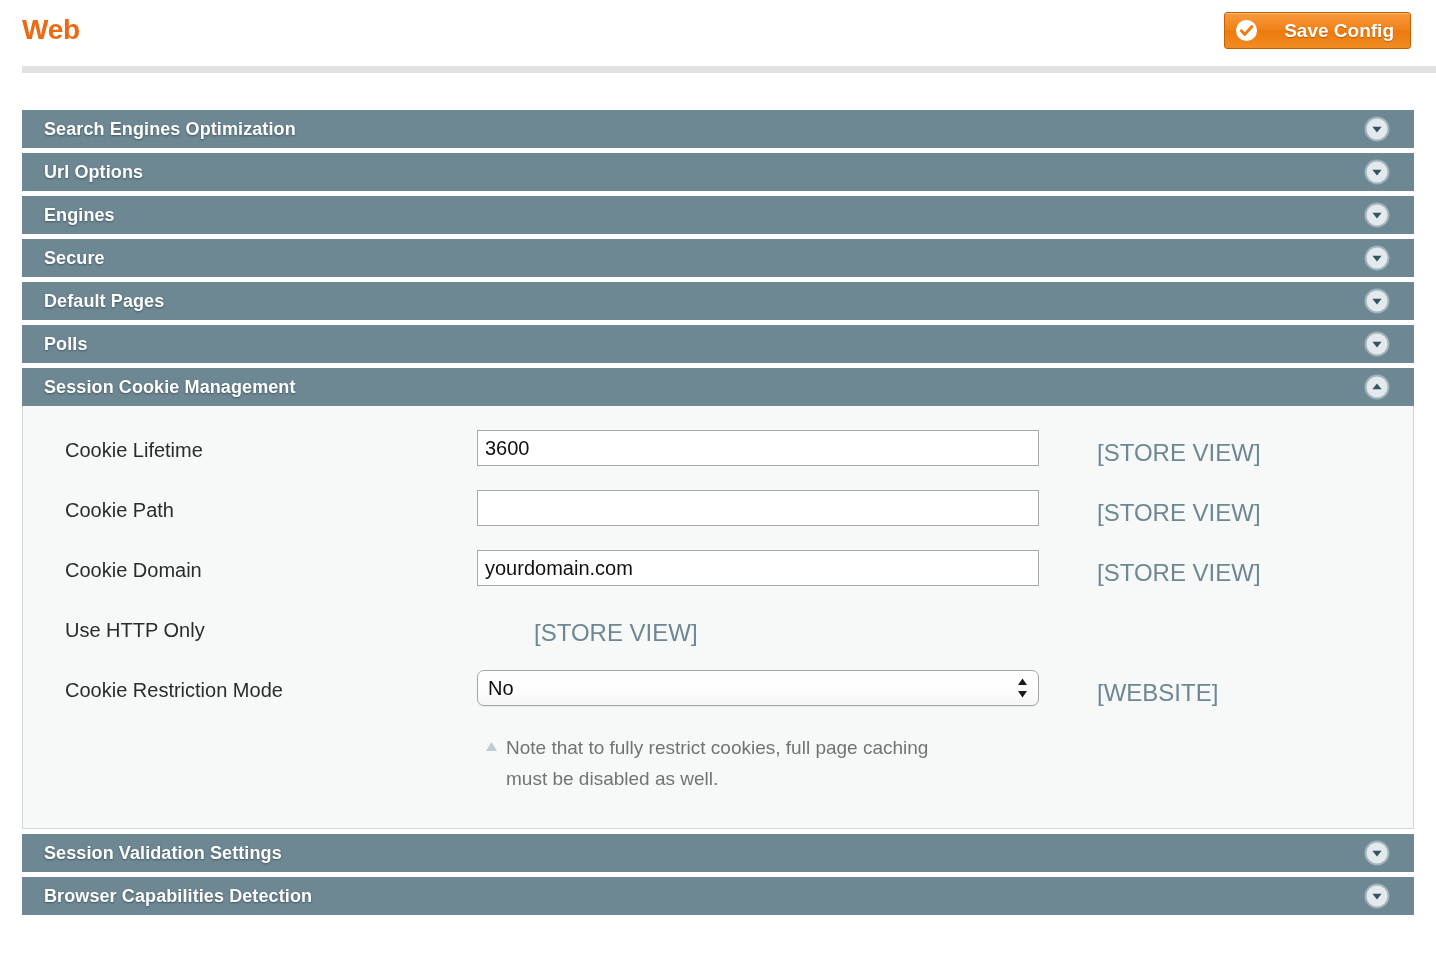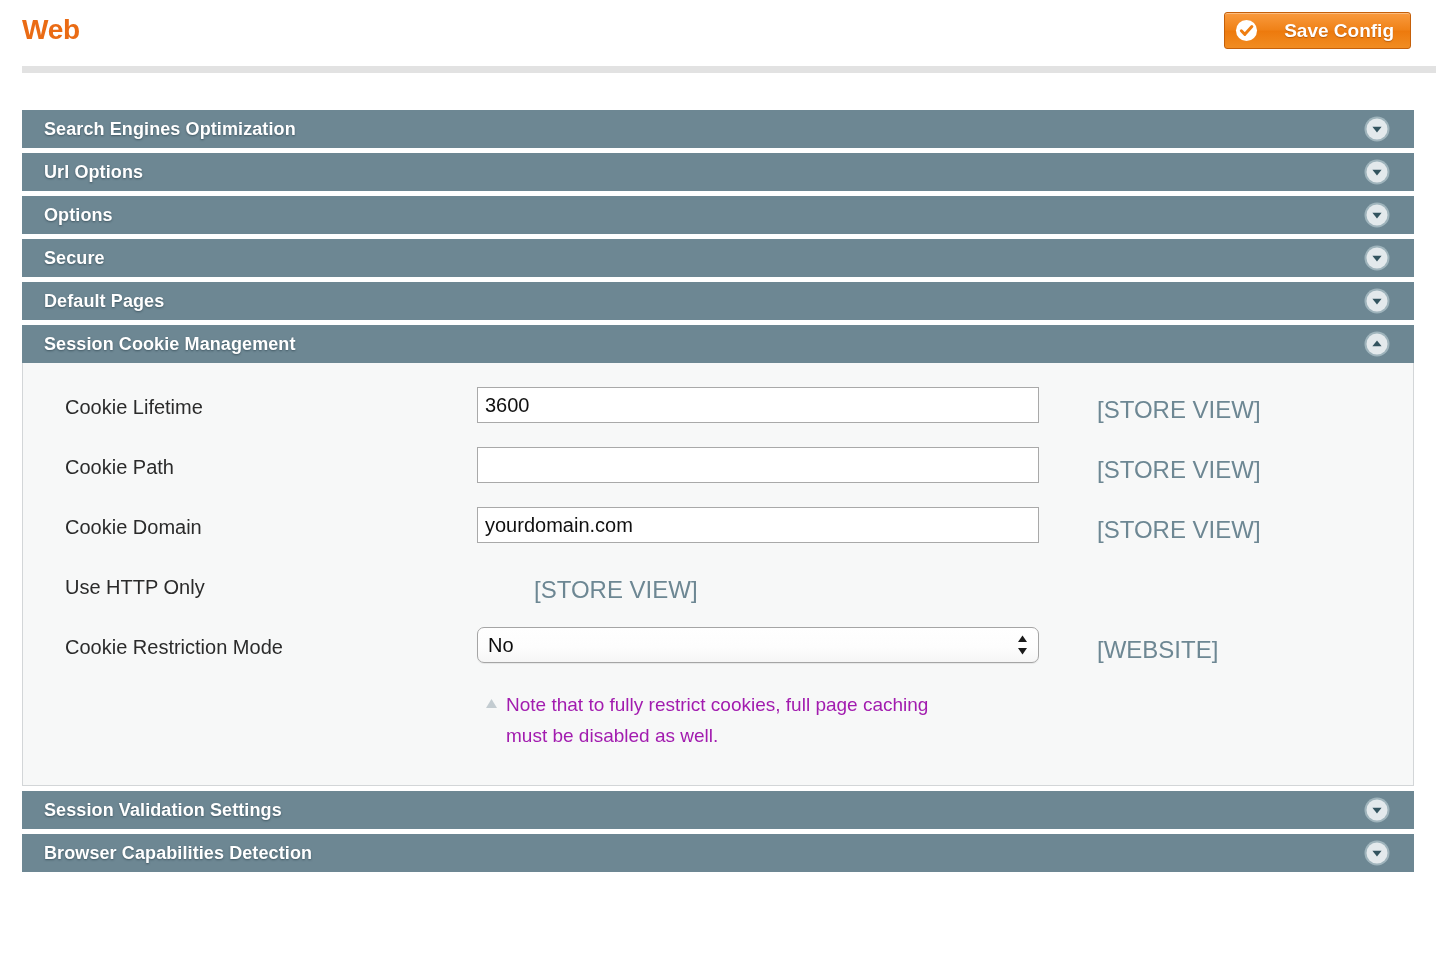--- a/index.html
+++ b/index.html
@@ -184,21 +184,21 @@
     gap: 8px;
     padding-left: 8px;
   }
   .note-ico {
     flex: none;
     width: 13px; height: 11px;
     margin-top: 9px;
   }
   .note-text {
     font-size: 19px;
-    color: #a21caf;
+    color: #737373;
     line-height: 31px;
     max-width: 500px;
   }
 </style>
 </head>
 <body>
 
 <div id="page">
 
   <div class="page-head">
@@ -229,21 +229,21 @@
     <div class="sec-header">
       <span class="sec-title">Url Options</span>
       <svg class="toggle-ico" viewBox="0 0 28 28">
         <circle cx="14" cy="14" r="12.5" fill="#9fb4bc"></circle>
         <circle cx="14" cy="14" r="10.5" fill="#e3e9ec"></circle>
         <path d="M9.4 11.8 L18.6 11.8 L14 17.6 Z" fill="#33545f"></path>
       </svg>
     </div>
 
     <div class="sec-header">
-      <span class="sec-title">Options</span>
+      <span class="sec-title">Engines</span>
       <svg class="toggle-ico" viewBox="0 0 28 28">
         <circle cx="14" cy="14" r="12.5" fill="#9fb4bc"></circle>
         <circle cx="14" cy="14" r="10.5" fill="#e3e9ec"></circle>
         <path d="M9.4 11.8 L18.6 11.8 L14 17.6 Z" fill="#33545f"></path>
       </svg>
     </div>
 
     <div class="sec-header">
       <span class="sec-title">Secure</span>
       <svg class="toggle-ico" viewBox="0 0 28 28">
@@ -255,20 +255,28 @@
 
     <div class="sec-header">
       <span class="sec-title">Default Pages</span>
       <svg class="toggle-ico" viewBox="0 0 28 28">
         <circle cx="14" cy="14" r="12.5" fill="#9fb4bc"></circle>
         <circle cx="14" cy="14" r="10.5" fill="#e3e9ec"></circle>
         <path d="M9.4 11.8 L18.6 11.8 L14 17.6 Z" fill="#33545f"></path>
       </svg>
     </div>
 
+    <div class="sec-header">
+      <span class="sec-title">Polls</span>
+      <svg class="toggle-ico" viewBox="0 0 28 28">
+        <circle cx="14" cy="14" r="12.5" fill="#9fb4bc"></circle>
+        <circle cx="14" cy="14" r="10.5" fill="#e3e9ec"></circle>
+        <path d="M9.4 11.8 L18.6 11.8 L14 17.6 Z" fill="#33545f"></path>
+      </svg>
+    </div>
 
     <div class="sec-header" style="margin-bottom:0;">
       <span class="sec-title">Session Cookie Management</span>
       <svg class="toggle-ico" viewBox="0 0 28 28">
         <circle cx="14" cy="14" r="12.5" fill="#9fb4bc"></circle>
         <circle cx="14" cy="14" r="10.5" fill="#e3e9ec"></circle>
         <path d="M9.4 16.2 L18.6 16.2 L14 10.4 Z" fill="#33545f"></path>
       </svg>
     </div>
 

